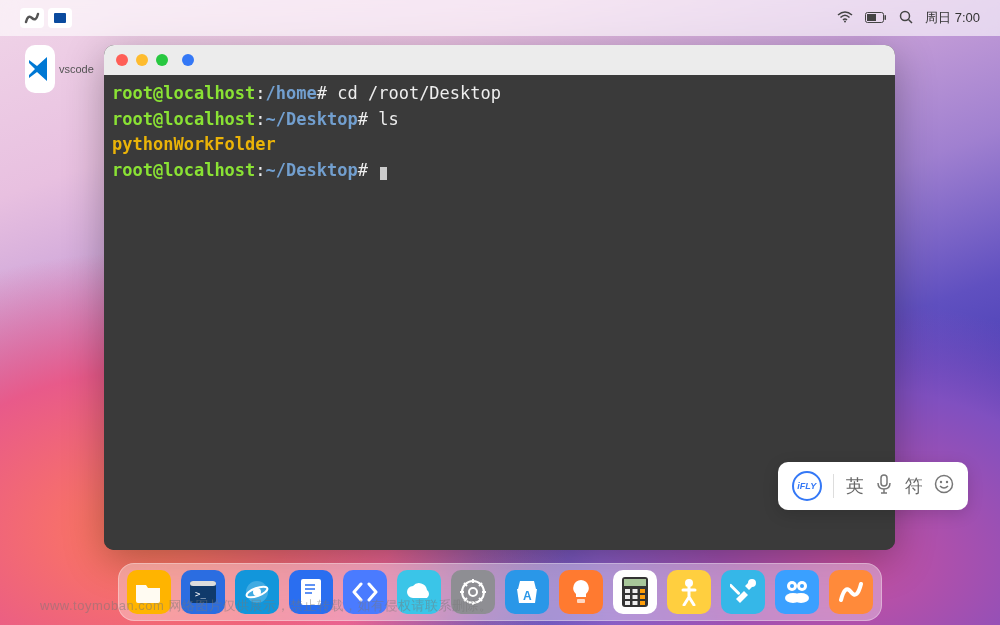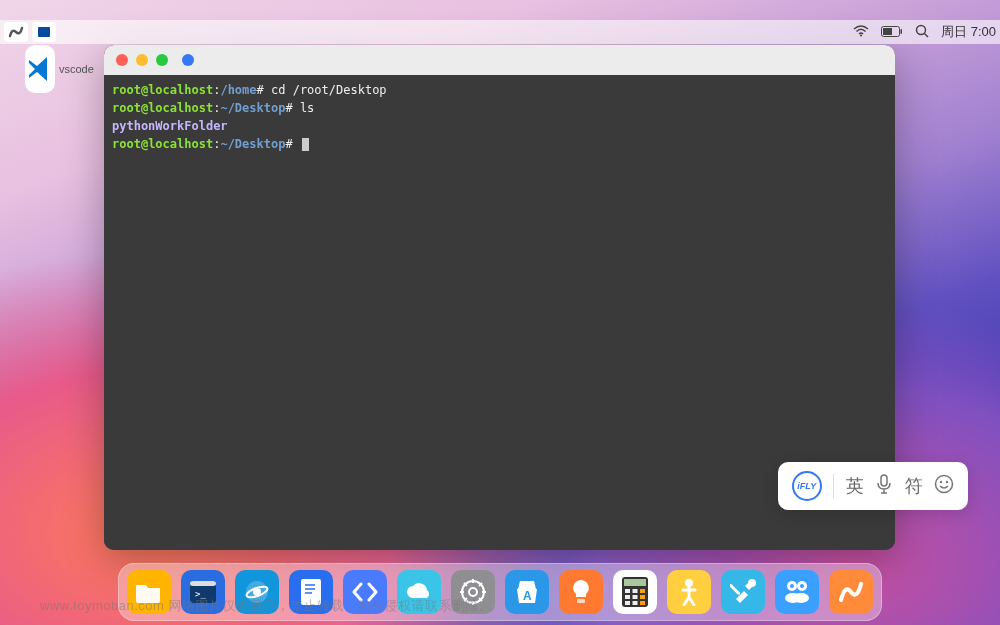--- a/index.html
+++ b/index.html
@@ -21,28 +21,27 @@
     }
     .wallpaper::before {
       content: '';
       position: absolute;
       inset: 0;
       background:
         radial-gradient(ellipse 400px 300px at 50% 100%, rgba(255,255,255,0.15) 0%, transparent 60%);
     }
     .menubar {
       position: relative;
-      height: 24px;
+      height: 36px;
       background: rgba(255,255,255,0.6);
       backdrop-filter: blur(10px);
       display: flex;
       align-items: center;
-      padding: 0 4px;
+      padding: 0 20px;
       z-index: 100;
-      margin-top: 20px;
     }
     .menubar-left { display: flex; align-items: center; gap: 4px; }
     .menubar-right { margin-left: auto; display: flex; align-items: center; gap: 12px; font-size: 13px; color: #333; }
     .mb-icon { width: 24px; height: 20px; display: flex; align-items: center; justify-content: center; background: #fff; border-radius: 4px; }
     .desktop-icon {
       position: absolute;
       left: 25px;
       top: 45px;
       width: 50px;
       display: flex;
@@ -81,32 +80,32 @@
       gap: 8px;
     }
     .tl-btn { width: 12px; height: 12px; border-radius: 50%; }
     .tl-close { background: #ff5f57; }
     .tl-min { background: #febc2e; }
     .tl-max { background: #28c840; }
     .tl-extra { background: #3478f6; margin-left: 6px; }
     .terminal-body {
       padding: 6px 8px;
       font-family: "Menlo", "Consolas", monospace;
-      font-size: 12px;
+      font-size: 17px;
       line-height: 1.5;
       color: #eee;
       background: #3a3a3a;
       height: calc(100% - 30px);
     }
     .t-user { color: #8ae234; font-weight: bold; }
     .t-host { color: #8ae234; font-weight: bold; }
     .t-path { color: #729fcf; font-weight: bold; }
     .t-sep { color: #eee; }
     .t-cmd { color: #eee; }
-    .t-out { color: #c4b5fd; font-weight: bold; text-align: right; }
+    .t-out { color: #eab308; font-weight: bold; text-align: right; }
     .t-cursor {
       display: inline-block;
       width: 7px; height: 13px;
       background: #ccc;
       vertical-align: text-bottom;
       margin-left: 2px;
     }
     .ime-bar {
       position: absolute;
       right: 32px;

